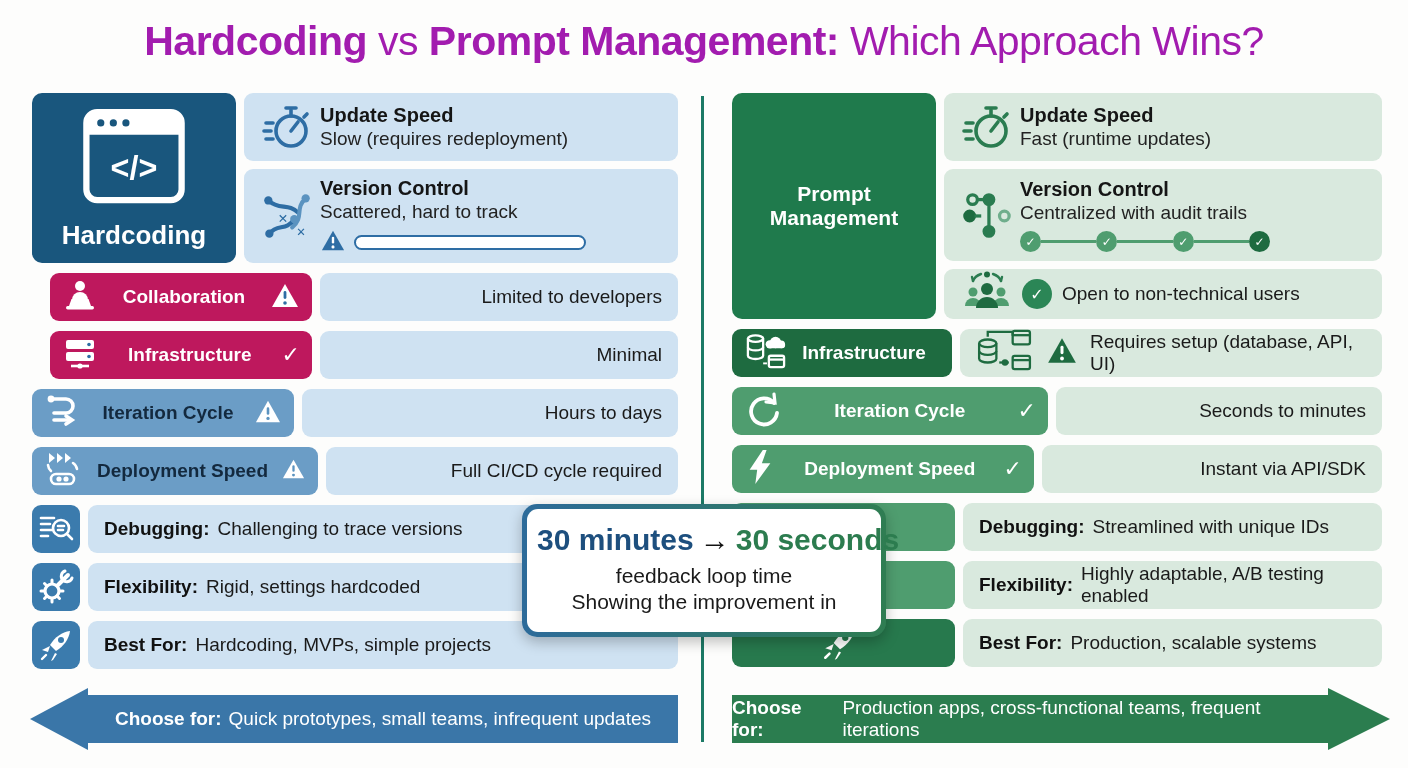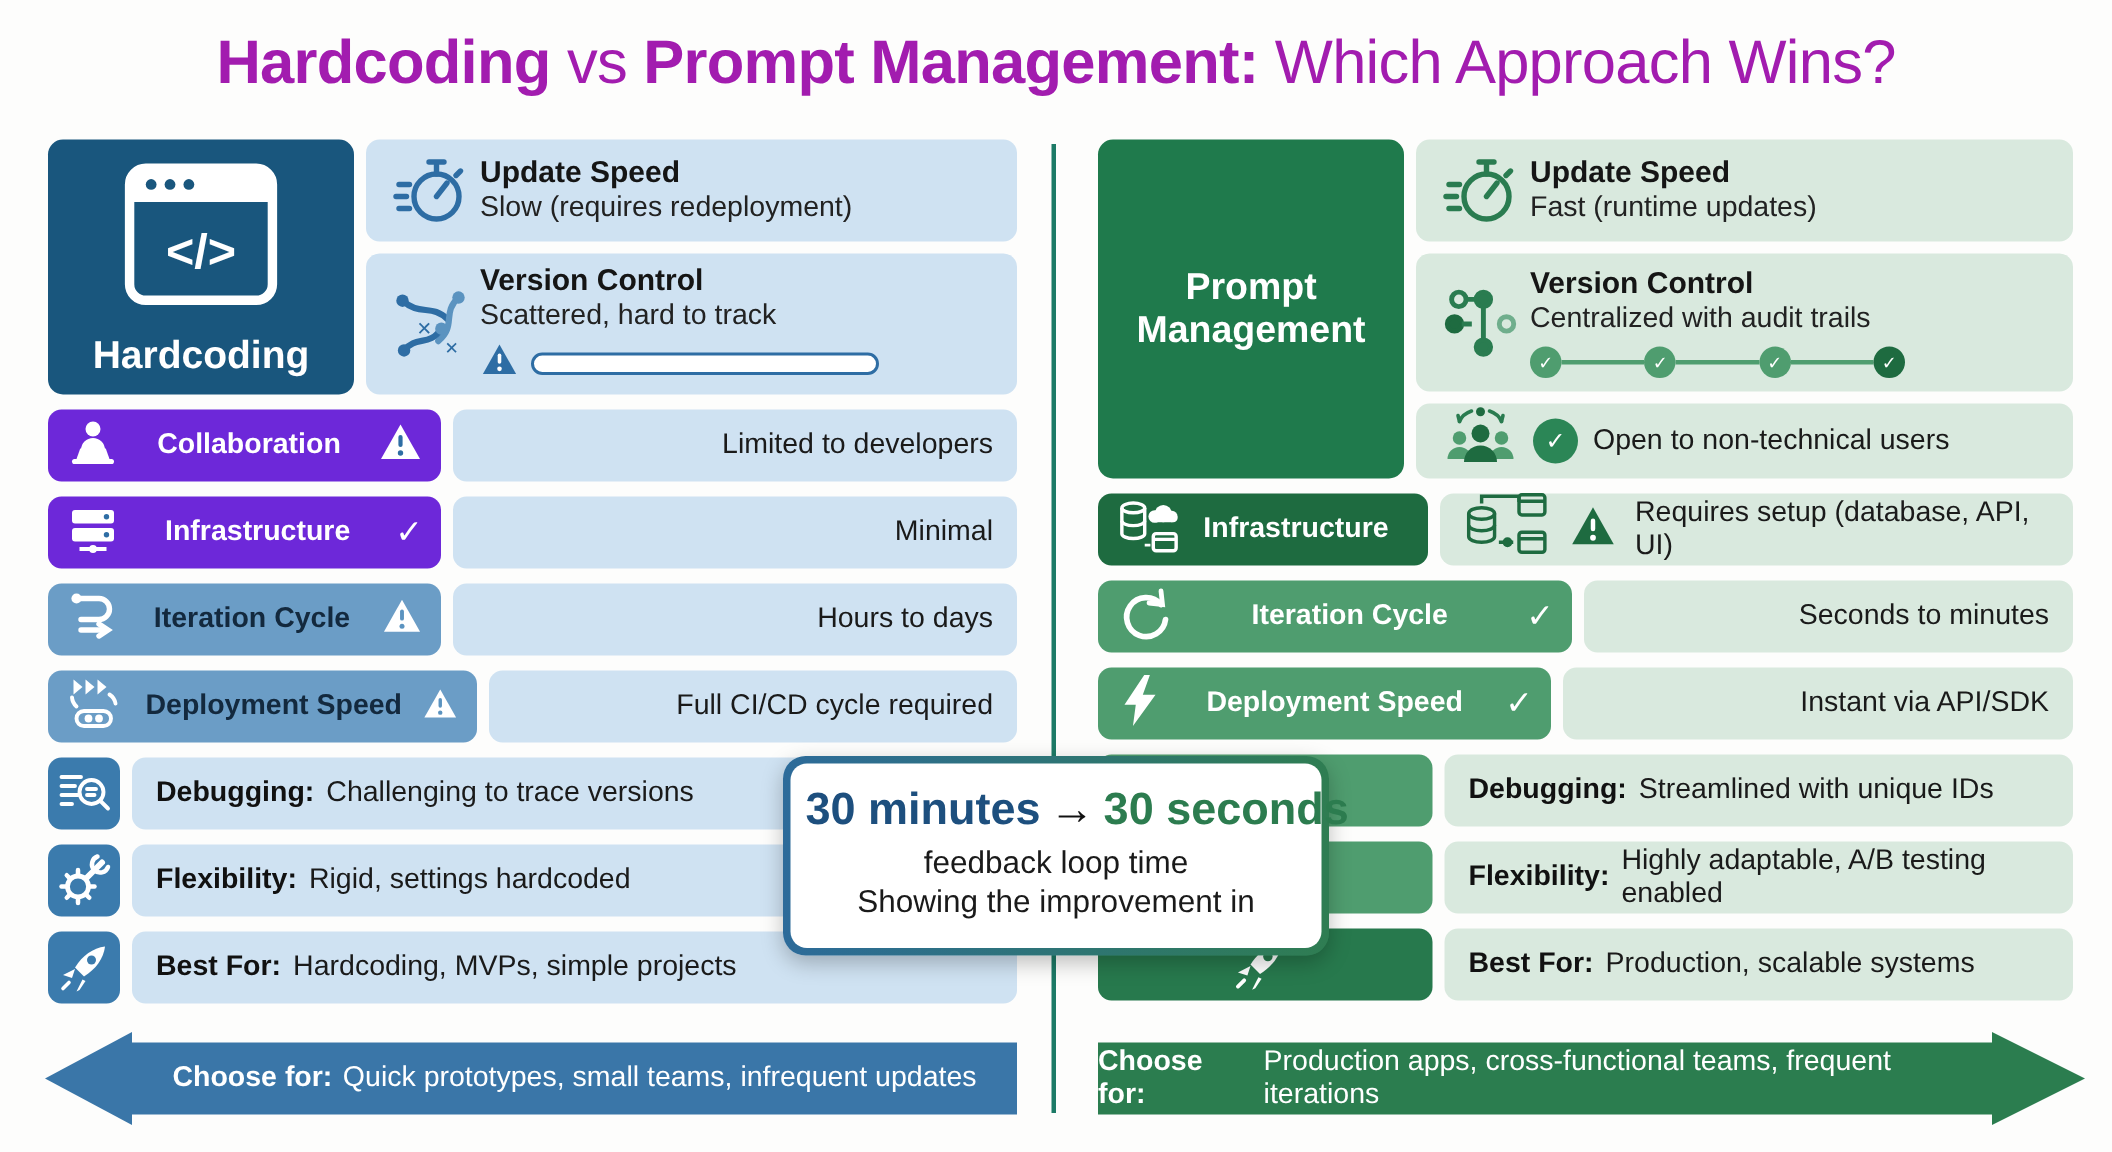--- a/index.html
+++ b/index.html
@@ -17,21 +17,21 @@
   .col-right{ left:732px; width:650px; }
   .divider { position:absolute; left:701px; top:96px; width:3px; height:646px; background:#1c7a66; }
 
   
   .hdr { display:flex; gap:8px; }
   .hcard { width:204px; border-radius:10px; display:flex; flex-direction:column;
            align-items:center; justify-content:center; gap:6px; flex:none; }
   .hcard-blue  { background:#19567d; height:170px; }
   .hcard-green { background:#1f7a4c; height:226px; }
   .hcard-label { color:#fff; font-weight:700; font-size:26px; text-align:center; line-height:1.15; }
-  .hcard-green .hcard-label { font-size:25px; }
+  .hcard-green .hcard-label { font-size:21px; }
   .hdr-stack { flex:1; display:flex; flex-direction:column; gap:8px; }
 
   .info-row { border-radius:9px; display:flex; align-items:center; padding:0 10px; }
   .row-blue  { background:#cfe2f2; }
   .row-green { background:#d9e9de; }
   .info-icon { width:66px; flex:none; display:flex; align-items:center; justify-content:center; }
   .info-text .t { font-size:20px; font-weight:700; color:#151515; }
   .info-text .s { font-size:19px; color:#222; margin-top:1px; }
 
   
@@ -42,21 +42,21 @@
   .tl-seg { flex:1; height:3.5px; background:#4f9d6f; }
   .tl-dot { width:21px; height:21px; border-radius:50%; background:#4f9d6f; color:#fff;
             font-size:12px; font-weight:700; display:flex; align-items:center; justify-content:center; flex:none; }
   .tl-dot.dark { background:#1e6b40; }
 
   
   .prow { display:flex; gap:8px; height:48px; margin-top:10px; }
   .pill { border-radius:9px; display:flex; align-items:center; justify-content:space-between;
           padding:0 12px; flex:none; gap:8px; }
   .pill-label { font-size:19px; font-weight:700; white-space:nowrap; }
-  .pill-blue-dark   { background:#6d28d9; } .pill-blue-dark .pill-label { color:#fff; }
+  .pill-blue-dark   { background:#be185d;margin-left:18px; } .pill-blue-dark .pill-label { color:#fff; }
   .pill-blue-med    { background:#6b9dc6; } .pill-blue-med  .pill-label { color:#13293e; }
   .pill-green-dark  { background:#1e6b40; } .pill-green-dark .pill-label { color:#fff; }
   .pill-green-med   { background:#4f9d6f; } .pill-green-med  .pill-label { color:#fff; }
   .prow .flat { flex:1; border-radius:9px; display:flex; align-items:center; padding:0 16px;
                 font-size:19px; color:#1a1a1a; gap:10px;justify-content:flex-end; }
 
   .check-glyph { color:#fff; font-size:22px; font-weight:700; }
   .check-circle { width:30px; height:30px; border-radius:50%; background:#2b8656; color:#fff;
                   font-size:16px; font-weight:700; display:flex; align-items:center; justify-content:center; flex:none; }
 

